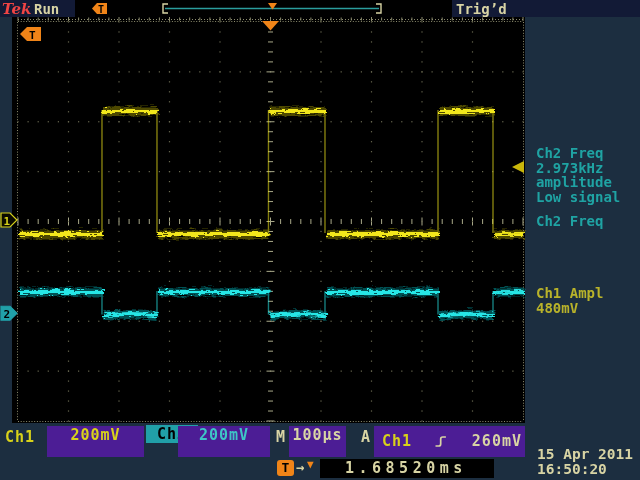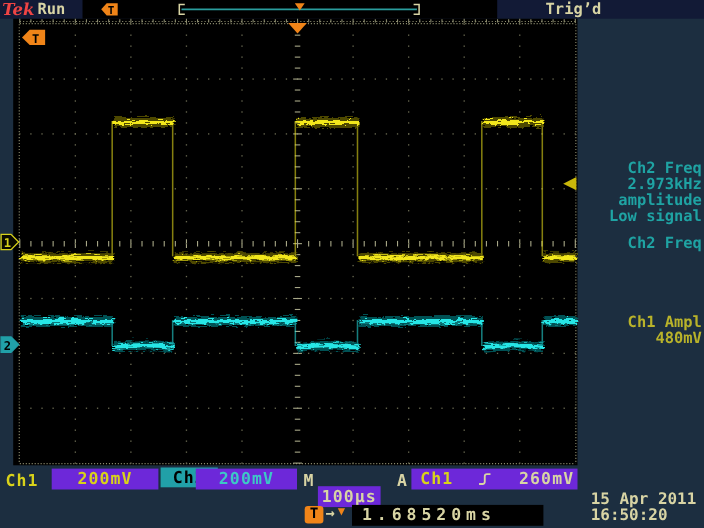--- a/index.html
+++ b/index.html
@@ -10,55 +10,55 @@
     -webkit-font-smoothing:none;
   }
   .screen{position:relative;width:640px;height:480px;}
   .abs{position:absolute;}
 
   
   .topbar{position:absolute;left:0;top:0;width:640px;height:17px;background:#121a36;}
   .tek{position:absolute;left:2px;top:0px;font:italic bold 15px "DejaVu Serif",serif;color:#ef4444;}
   .run{position:absolute;left:34px;top:1px;font:bold 14px "DejaVu Sans Mono",monospace;color:#d8d4a4;}
   .acqstrip{position:absolute;left:75px;top:0;width:377px;height:17px;background:#000;}
-  .trigd{position:absolute;left:456px;top:1px;font:bold 14px "DejaVu Sans Mono",monospace;color:#d8d4a4;margin-left:40px;}
+  .trigd{position:absolute;left:456px;top:1px;font:bold 14px "DejaVu Sans Mono",monospace;color:#d8d4a4;}
 
   
   .crt{position:absolute;left:12px;top:17px;width:513px;height:406px;background:#000;}
   #scope-svg{position:absolute;left:0;top:0;pointer-events:none;}
 
   
-  .meas{position:absolute;left:536px;width:102px;text-align:right;
+  .meas{position:absolute;left:536px;width:102px;text-align:left;
         font:bold 14px "DejaVu Sans Mono",monospace;line-height:14.5px;}
   .meas-ch2{color:#1fa3a3;}
   .meas-ch1{color:#b9b32a;}
 
   
   .sb{font:bold 15px "DejaVu Sans Mono",monospace;letter-spacing:1px;}
   .lbl-ch1{left:5px;top:428px;color:#d8d21a;}
-  .box{background:#6d28d9;height:19px;line-height:19px;text-align:center;}
+  .box{background:#4c1d95;height:31px;line-height:19px;text-align:center;}
   .box1{left:47px;top:426px;width:97px;color:#d8d21a;}
   .ch2sel{left:146px;top:425px;width:52px;height:18px;line-height:18px;text-align:center;
           background:#21a0a8;color:#000;}
   .box2{left:178px;top:426px;width:92px;color:#3ec6c6;}
   .lbl-m{left:276px;top:428px;color:#d8d4a4;}
-  .box3{left:289px;top:426px;width:57px;color:#d8d4a4;margin-top:16px;}
+  .box3{left:289px;top:426px;width:57px;color:#d8d4a4;}
   .lbl-a{left:361px;top:428px;color:#d8d4a4;}
   .box4{left:374px;top:426px;width:151px;display:flex;align-items:center;text-align:left;}
   .box4 .src{color:#d8d21a;margin-left:8px;}
   .box4 .slope{margin-left:22px;}
   .box4 .lvl{color:#d8d4a4;margin-left:auto;margin-right:3px;}
 
   
   .tbox{left:277px;top:460px;width:17px;height:16px;background:#f08418;border-radius:3px;
         color:#000;font:bold 13px "DejaVu Sans Mono",monospace;text-align:center;line-height:16px;}
   .tarrow{left:296px;top:459px;color:#d8d4a4;font:bold 14px "DejaVu Sans Mono",monospace;}
   .tdown{left:307px;top:458px;color:#f08418;font-size:11px;}
   .delaybox{left:320px;top:459px;width:174px;height:19px;background:#000;color:#d8d4a4;
-            font:bold 15px "DejaVu Sans Mono",monospace;line-height:19px;padding-left:9px;
+            font:bold 15px "DejaVu Sans Mono",monospace;line-height:19px;padding-left:25px;
             letter-spacing:4.5px;box-sizing:border-box;}
   .datetime{left:537px;top:447px;width:103px;color:#d8d4a4;
             font:bold 14.5px "DejaVu Sans Mono",monospace;line-height:15px;}
 </style>
 </head>
 <body>
 
 <div class="screen">
 
   <div class="topbar">

